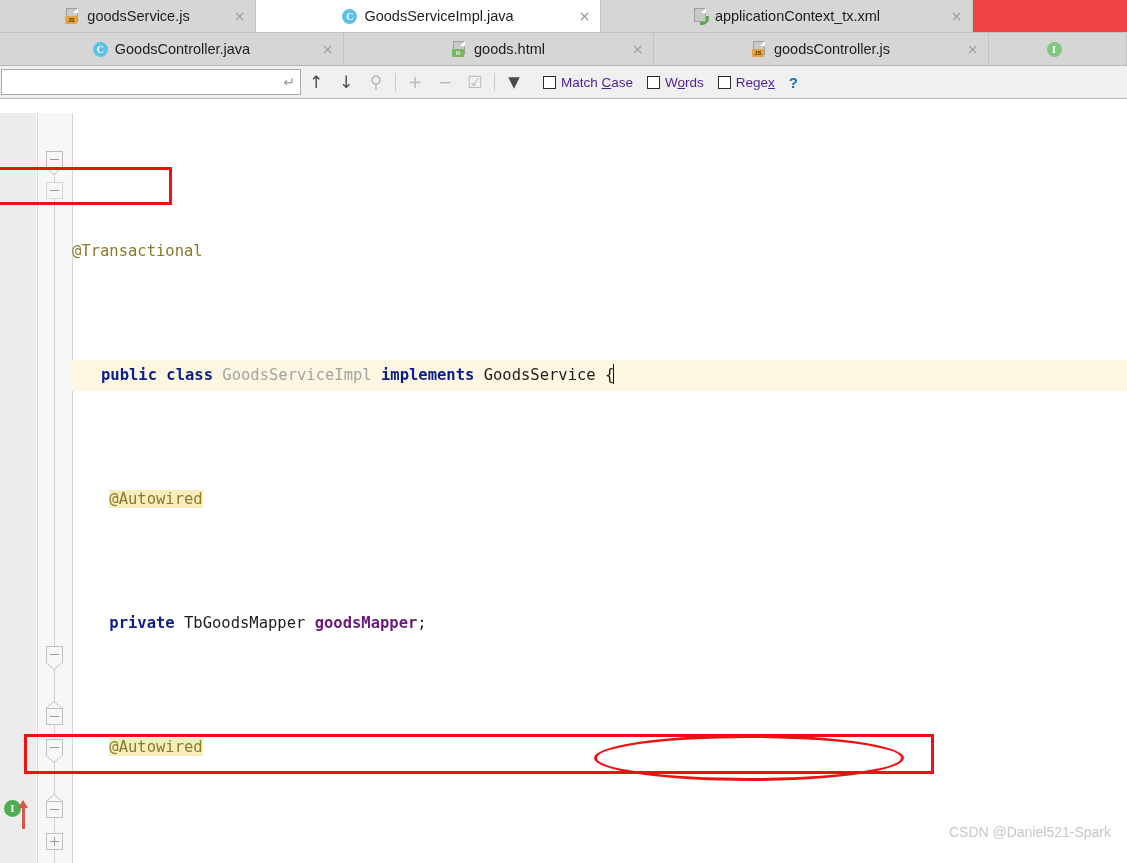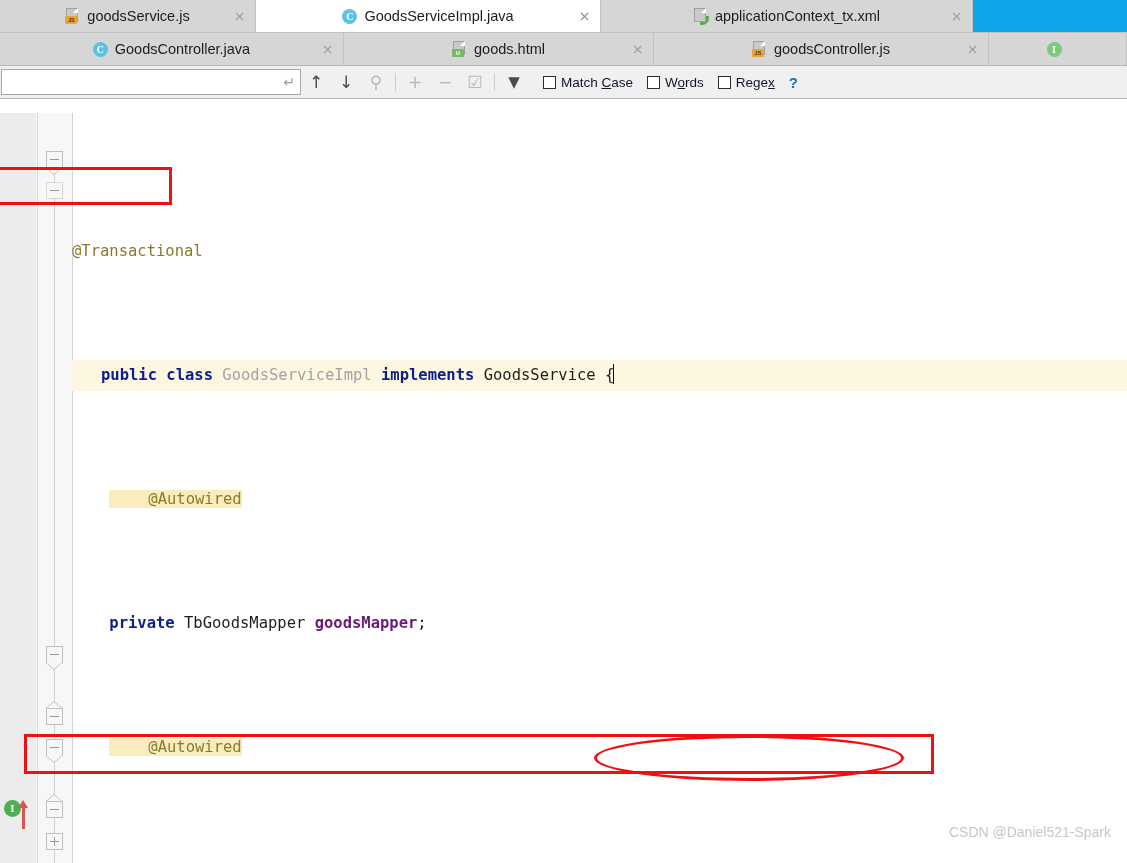--- a/index.html
+++ b/index.html
@@ -6,21 +6,21 @@
   body{
     width:1127px;height:863px;overflow:hidden;
     background:#ffffff;
     font-family:"Liberation Sans",sans-serif;
     font-size:13px;color:#000;
     -webkit-font-smoothing:antialiased;
   }
   .app{position:relative;width:1127px;height:863px;}
 
   
-  .tabstrip{background:#0ea5e9;border-bottom:1px solid #b5b5b5;}
+  .tabstrip{background:#ef4444;border-bottom:1px solid #b5b5b5;}
   .tabrow{display:flex;height:32px;align-items:stretch;}
   .tabrow.row1{border-bottom:1px solid #c2c2c2;}
   .tab{
     display:flex;align-items:center;justify-content:center;
     gap:7px;position:relative;
     background:#d6d6d6;
     border-right:1px solid #c2c2c2;
     padding:0 10px;
     font-size:14.5px;color:#1d1d1d;
     box-sizing:border-box;
@@ -91,21 +91,21 @@
   .enter-glyph{
     color:#9a9a9a;font-size:14px;padding:0 5px;
     font-family:"DejaVu Sans",sans-serif;line-height:1;
   }
   .tbtn{
     width:30px;height:28px;display:flex;align-items:center;justify-content:center;
     color:#4a4a4a;font-size:17px;font-family:"DejaVu Sans",sans-serif;line-height:1;
   }
   .tbtn.dim{color:#b9b9b9;}
   .tsep{width:1px;height:18px;background:#cccccc;margin:0 4px;}
-  .chk-wrap{display:flex;align-items:center;gap:5px;margin-left:14px;font-size:13.5px;color:#0f172a;}
+  .chk-wrap{display:flex;align-items:center;gap:5px;margin-left:14px;font-size:13.5px;color:#4c1d95;}
   .chkbox{
     width:13px;height:13px;border:1px solid #2b2b2b;background:#ffffff;
     box-sizing:border-box;display:inline-block;
   }
   .chk-wrap u{text-decoration:underline;}
   .qmark{color:#1474b4;font-weight:bold;font-size:15px;margin-left:14px;}
 
   
   .editor{
     position:absolute;left:0;top:113px;right:0;bottom:0;
@@ -128,21 +128,21 @@
     line-height:31px;
     color:#1d1d1d;
     white-space:pre;
     padding-top:30px;
     box-sizing:border-box;
   }
   .code .ln{position:relative;height:31px;}
   .code .ln.hl{background:#fdf7e2;padding-left:29px;}
   .kw{color:#0b1e8c;font-weight:bold;}
   .anno{color:#8a7a2b;}
-  .annoh{color:#8a7a2b;background:#faedbd;padding-left:39px;}
+  .annoh{color:#8a7a2b;background:#faedbd;}
   .typ{color:#1d1d1d;}
   .typgrey{color:#a3a3a3;}
   .fld{color:#6a1b7a;font-weight:bold;}
   .punct{color:#1d1d1d;}
   .caret{
     display:inline-block;width:0;border-left:1.5px solid #111;
     height:20px;vertical-align:-4px;margin:0 -1px;
   }
 
   

